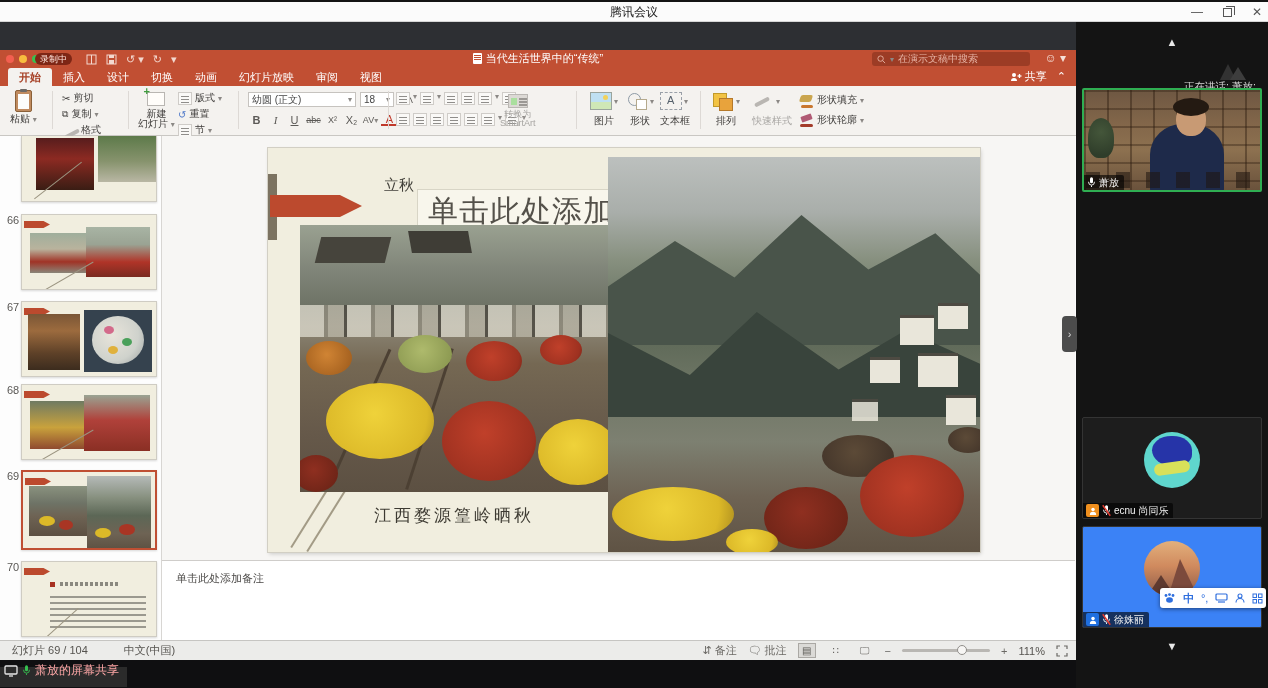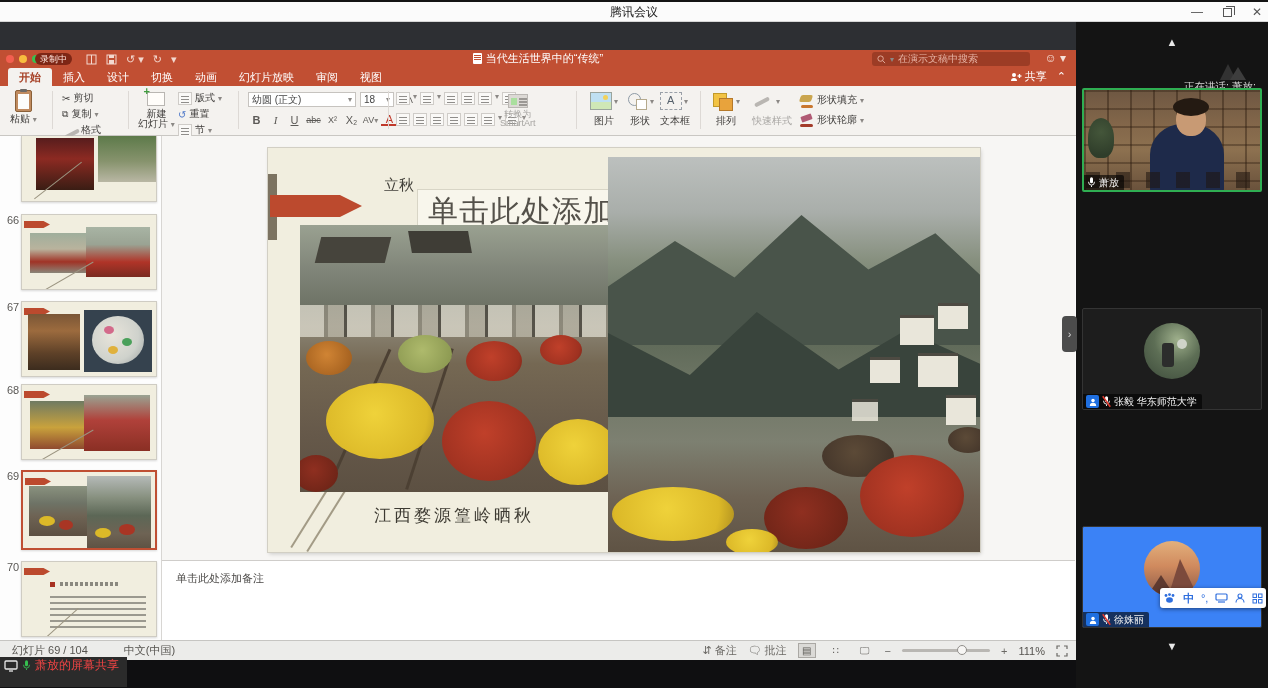--- a/index.html
+++ b/index.html
@@ -150,22 +150,22 @@
   .sb-ic { color:#6b6965; font-size:11px; display:flex; align-items:center; gap:3px; }
   .viewbtn { width:18px; height:15px; display:flex; align-items:center; justify-content:center;
     color:#5f5d59; font-size:10px; }
   .viewbtn.sel { background:#dbdad7; border:1px solid #aaa8a4; }
   #zoom-track { width:88px; height:3px; background:#b9b7b3; border-radius:2px; position:relative; }
   #zoom-knob { position:absolute; left:62%; top:-4px; width:10px; height:10px; border-radius:50%;
     background:#f7f6f4; border:1px solid #908e8a; }
 
   
   #bottomstrip { left:0; top:638px; width:1076px; height:28px; background:#0f0f11; }
-  #share-banner { position:absolute; left:0; bottom:1px; background:#2b2b2b; height:30px;
-    display:flex; align-items:center; gap:4px; padding:0 8px 13px 4px; color:#ef4444; font-size:12px; }
+  #share-banner { position:absolute; left:0; bottom:1px; background:#2b2b2b; height:20px;
+    display:flex; align-items:center; gap:4px; padding:0 8px 13px 4px; color:#fca5a5; font-size:12px; }
 
   
   #panel-handle { left:1062px; top:316px; width:15px; height:36px; background:#4c4c4c;
     border-radius:4px; color:#d9d9d9; font-size:11px; display:flex; align-items:center;
     justify-content:center; z-index:5; }
 
   
   #sidebar { left:1076px; top:22px; width:192px; height:666px; background:#141414; }
   #scroll-up { left:0; top:14px; width:192px; text-align:center; color:#e9e9e9; font-size:11px; }
   #speaking { left:0; top:58px; width:192px; height:16px; color:#d6d6d6; font-size:10.5px;
@@ -645,39 +645,39 @@
         <svg class="micsvg" viewBox="0 0 12 16">
             <rect x="4" y="1" width="4" height="8" rx="2" fill="#fff"></rect>
             <path d="M2 7 a4 4.5 0 0 0 8 0" stroke="#fff" stroke-width="1.2" fill="none"></path>
             <line x1="6" y1="12" x2="6" y2="14" stroke="#fff" stroke-width="1.2"></line>
           </svg>
         <span>萧放</span>
       </div>
     </div>
 
 
-    <div class="vtile" style="top:286px;height:102px;background:#1d1d1d">
-      <div class="avatar" id="av3"></div>
+
+    <div class="vtile" style="top:395px;height:102px;background:#1d1d1d">
+      <div class="avatar" id="av4"></div>
       <div class="name-pill">
-        <span class="role-badge b-blue">
+        <span class="role-badge b-org">
           <svg width="8" height="8" viewBox="0 0 10 10">
               <circle cx="5" cy="3" r="2.2" fill="#fff"></circle>
               <path d="M1 10 a4 4 0 0 1 8 0 z" fill="#fff"></path>
             </svg>
         </span>
         <svg class="micsvg" viewBox="0 0 12 16">
             <rect x="4" y="1" width="4" height="8" rx="2" fill="#fff"></rect>
             <path d="M2 7 a4 4.5 0 0 0 8 0" stroke="#fff" stroke-width="1.2" fill="none"></path>
             <line x1="6" y1="12" x2="6" y2="14" stroke="#fff" stroke-width="1.2"></line>
             <line x1="1" y1="1" x2="11" y2="15" stroke="#e23b30" stroke-width="2"></line>
           </svg>
-        <span>张毅 华东师范大学</span>
+        <span>ecnu 尚同乐</span>
       </div>
     </div>
-
 
     <div class="vtile" style="top:504px;height:102px;background:#3b82f6">
       <div class="avatar" id="av5"></div>
       <div class="name-pill">
         <span class="role-badge b-blue">
           <svg width="8" height="8" viewBox="0 0 10 10">
               <circle cx="5" cy="3" r="2.2" fill="#fff"></circle>
               <path d="M1 10 a4 4 0 0 1 8 0 z" fill="#fff"></path>
             </svg>
         </span>

